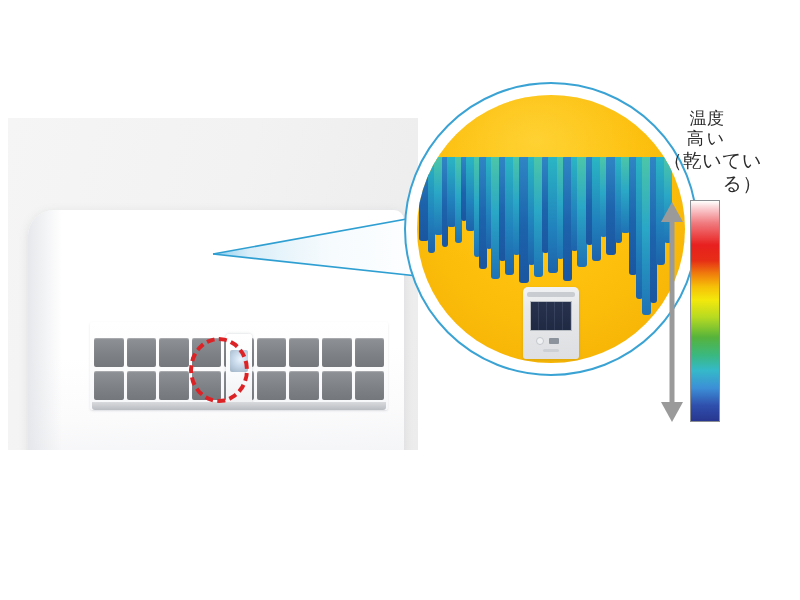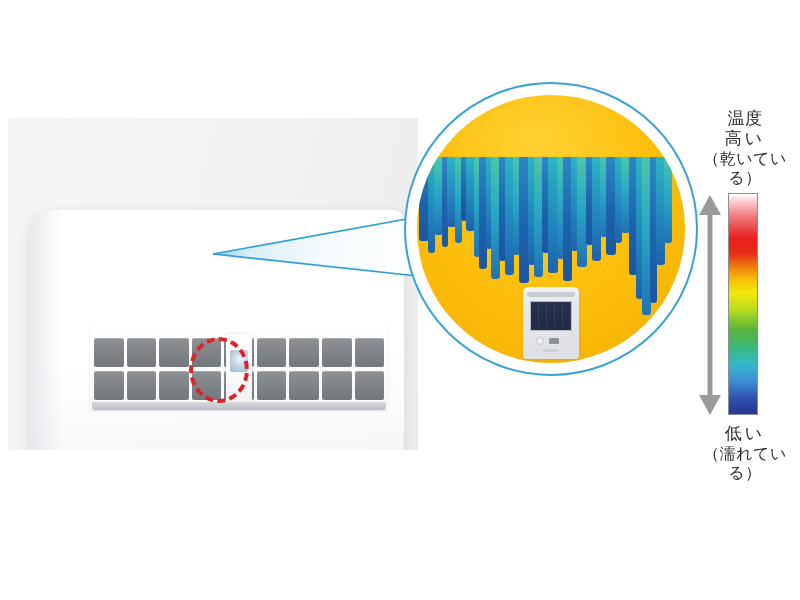--- a/index.html
+++ b/index.html
@@ -244,34 +244,34 @@
     color: #333333;
     font-size: 19px;
     line-height: 1.36;
     letter-spacing: 0.5px;
     z-index: 12;
   }
 
   
   .legend {
     position: absolute;
-    left: 690px;
+    left: 652px;
     top: 108px;
     width: 110px;
     z-index: 12;
   }
   .legend-label {
     text-align: center;
     color: #2b2b2b;
     line-height: 1.2;
     letter-spacing: 0.5px;
   }
   .legend-top .l1 { font-size: 17px; }
   .legend-top .l2 { font-size: 17px; letter-spacing: 3px; }
-  .legend-top .l3 { font-size: 16px; }
+  .legend-top .l3 { font-size: 19px; text-align: right; }
   .legend-bottom .l1 { font-size: 17px; letter-spacing: 3px; }
   .legend-bottom .l2 { font-size: 16px; }
 
   .scale-area {
     position: relative;
     height: 224px;
     margin-top: 6px;
   }
   .arrow-svg {
     position: absolute;
@@ -434,20 +434,16 @@
 
     <div class="scale-area">
       <svg class="arrow-svg" viewBox="0 0 28 224">
         <line x1="14" y1="16" x2="14" y2="208" stroke="#9a9a9a" stroke-width="5"></line>
         <polygon points="14,2 25,22 3,22" fill="#9a9a9a"></polygon>
         <polygon points="14,222 25,202 3,202" fill="#9a9a9a"></polygon>
       </svg>
       <div class="colorbar"></div>
     </div>
 
-    <div class="legend-label legend-bottom">
-      <div class="l1">低い</div>
-      <div class="l2">（濡れている）</div>
-    </div>
 
   </div>
 
 </div>
 
 </body></html>

